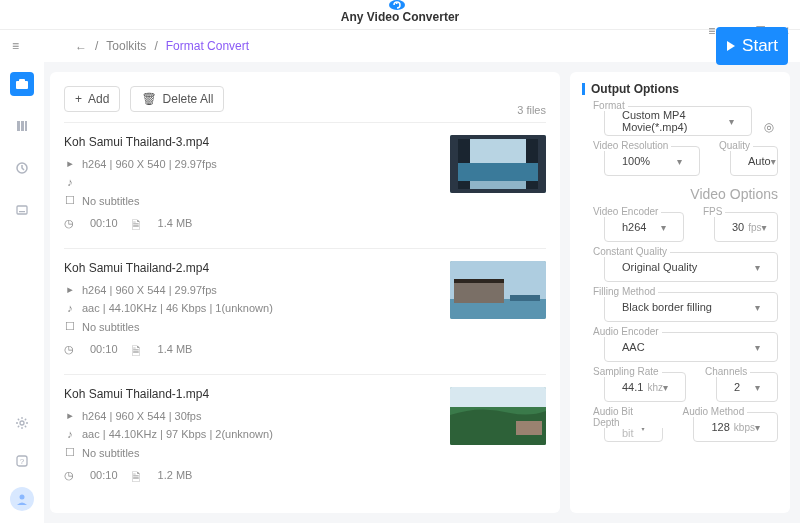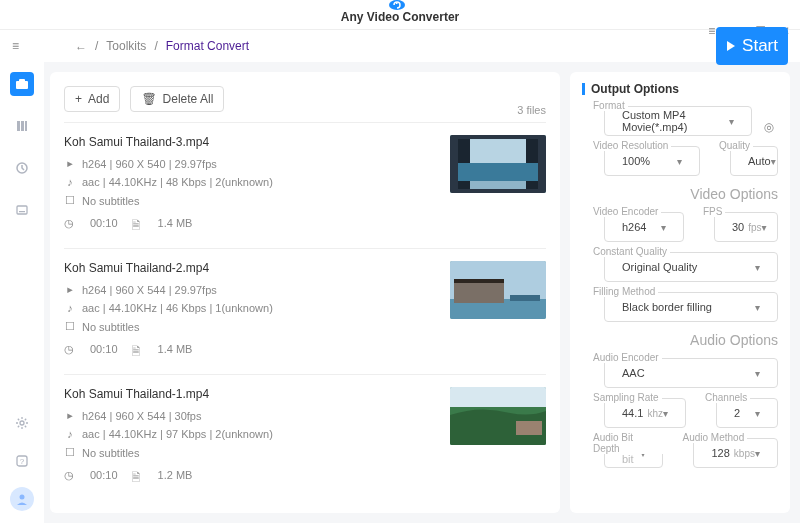--- a/index.html
+++ b/index.html
@@ -6,21 +6,21 @@
 body { background: #f5f6f8; width: 800px; height: 523px; overflow: hidden; font-size: 12px; color: #333; }
 .titlebar { height: 30px; background: #fff; display: flex; align-items: center; padding: 0 10px; border-bottom: 1px solid #eee; flex-direction: column; }
 .titlebar .logo { width: 16px; height: 16px; border-radius: 50%; background: #1a8cff; margin-right: 6px; display: flex; align-items: center; justify-content: center; }
 .titlebar .logo svg { width: 10px; height: 10px; }
 .titlebar .title { font-size: 12px; font-weight: 600; color: #333; }
 .titlebar .wincontrols { margin-left: auto; display: flex; gap: 14px; color: #888; }
 .titlebar .wincontrols span { cursor: pointer; }
 .toolbar { height: 32px; background: #fff; display: flex; align-items: center; padding: 0 12px; }
 .toolbar .menu-icon { color: #888; margin-right: 16px; }
 .toolbar .nav { display: flex; align-items: center; gap: 8px; color: #888; font-size: 12px; margin-left: 40px; }
-.toolbar .nav .crumb-active { color: #4c1d95; }
+.toolbar .nav .crumb-active { color: #8b5cf6; }
 .toolbar .start-btn { margin-left: auto; background: #1a8cff; color: #fff; border: none; border-radius: 4px; height: 38px; padding: 0 10px; display: flex; align-items: center; gap: 6px; font-size: 17px; cursor: pointer; }
 .main { display: flex; height: calc(523px - 62px); }
 .sidebar { width: 44px; background: #fff; display: flex; flex-direction: column; align-items: center; padding-top: 10px; gap: 18px; }
 .side-icon { width: 24px; height: 24px; border-radius: 4px; display: flex; align-items: center; justify-content: center; color: #b0b5c0; cursor: pointer; }
 .side-icon.active { background: #1a8cff; color: #fff; }
 .side-bottom { margin-top: auto; display: flex; flex-direction: column; gap: 14px; align-items: center; padding-bottom: 12px; }
 .avatar { width: 24px; height: 24px; border-radius: 50%; background: #d8e8ff; display: flex; align-items: center; justify-content: center; }
 .content { flex: 1; padding: 10px 10px 10px 6px; display: flex; gap: 10px; overflow: hidden; }
 .filelist { flex: 1; background: #fff; border-radius: 6px; padding: 10px 14px; overflow-y: auto; }
 .filelist-head { display: flex; align-items: center; gap: 10px; margin-bottom: 6px; }
@@ -150,21 +150,20 @@
 
       <div class="file-item">
         <div class="file-left">
           <div class="fname">Koh Samui Thailand-3.mp4</div>
           <div class="fline">
               <span class="ico">▸</span>
               <span>h264 | 960 X 540 | 29.97fps</span>
             </div>
           <div class="fline">
               <span class="ico">♪</span>
-              <span>aac | 44.10KHz | 48 Kbps | 2(unknown)</span>
             </div>
           <div class="fline">
               <span class="ico">☐</span>
               <span>No subtitles</span>
             </div>
           <div class="file-foot">
             <span class="ico">◷</span>
               <span>00:10</span>
             <span class="ico">🗎</span>
               <span>1.4 MB</span>
@@ -311,21 +310,20 @@
       <div class="field-row">
         <div class="field">
           <div class="lbl">Filling Method</div>
           <div class="sel">
               <span>Black border filling</span>
               <span class="chev">▾</span>
             </div>
         </div>
       </div>
 
-      <div class="section-label">Audio Options</div>
 
       <div class="field-row">
         <div class="field">
           <div class="lbl">Audio Encoder</div>
           <div class="sel">
               <span>AAC</span>
               <span class="chev">▾</span>
             </div>
         </div>
       </div>

